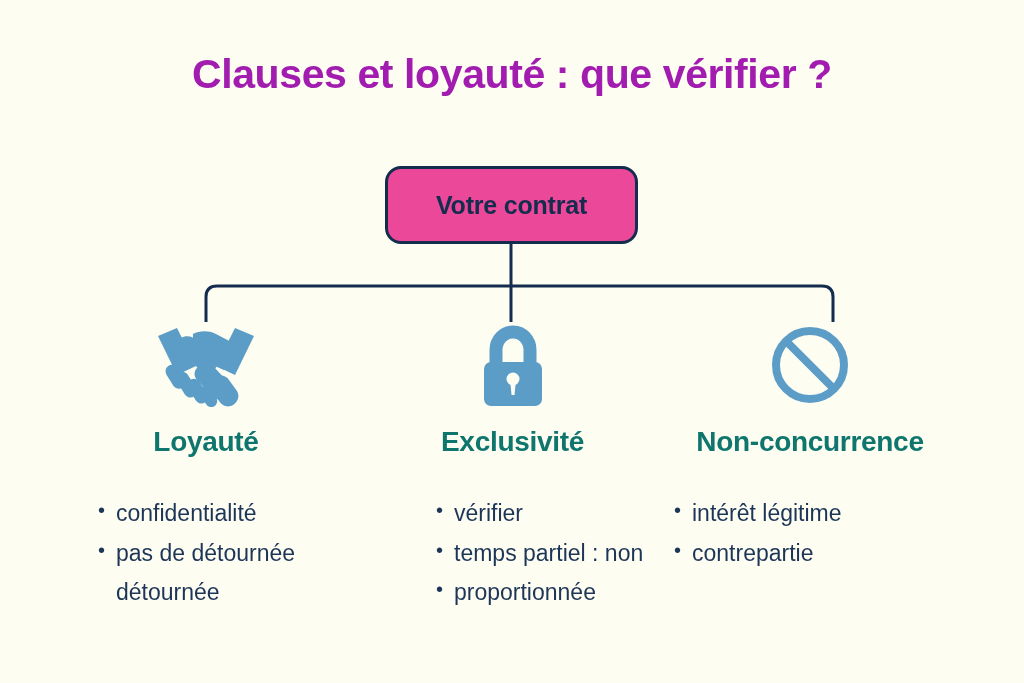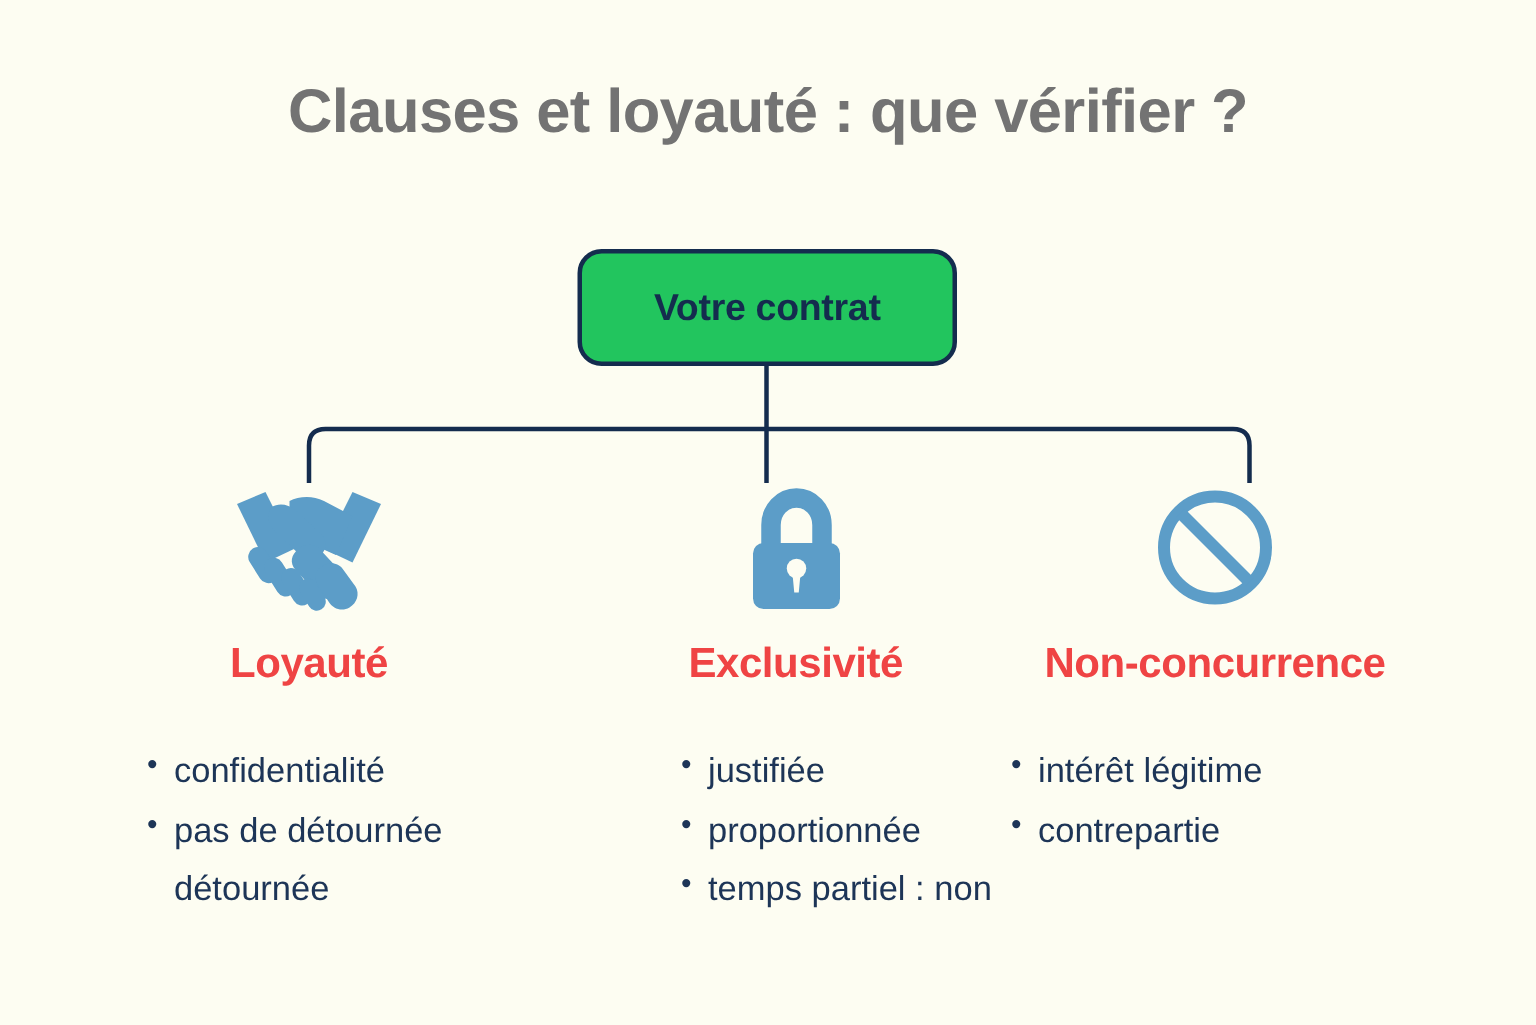--- a/index.html
+++ b/index.html
@@ -25,21 +25,21 @@
   
   .title {
     position: absolute;
     left: 0;
     top: 52px;
     width: 1024px;
     text-align: center;
     font-size: 41px;
     font-weight: bold;
     letter-spacing: -0.4px;
-    color: #737373;
+    color: #a21caf;
     line-height: 1.1;
   }
 
   
   .connectors {
     position: absolute;
     left: 0;
     top: 0;
     width: 1024px;
     height: 683px;
@@ -48,21 +48,21 @@
 
   
   .root-node {
     position: absolute;
     left: 385px;
     top: 166px;
     width: 253px;
     height: 78px;
     border: 3px solid #142c4e;
     border-radius: 16px;
-    background: #22c55e;
+    background: #ec4899;
     display: flex;
     align-items: center;
     justify-content: center;
     box-sizing: border-box;
   }
   .root-node-label {
     font-size: 25px;
     font-weight: bold;
     color: #142c4e;
     letter-spacing: -0.2px;
@@ -77,21 +77,21 @@
     height: 86px;
     display: flex;
     align-items: center;
     justify-content: center;
   }
   .branch-title {
     margin-top: 18px;
     text-align: center;
     font-size: 28px;
     font-weight: bold;
-    color: #ef4444;
+    color: #0f766e;
     letter-spacing: -0.3px;
     white-space: nowrap;
   }
   .bullet-list {
     margin: 36px 0 0 0;
     padding: 0;
     list-style: none;
     font-size: 23px;
     line-height: 1.72;
     color: #1d3557;
@@ -118,21 +118,21 @@
 
   
   #branch-loyaute {
     left: 56px;
     width: 300px;
   }
   #branch-loyaute .bullet-list {
     margin-left: 42px;
   }
   #branch-exclusivite {
-    left: 388px;
+    left: 370px;
     width: 285px;
   }
   #branch-exclusivite .bullet-list {
     margin-left: 66px;
   }
   #branch-non-concurrence {
     left: 660px;
     width: 300px;
   }
   #branch-non-concurrence .bullet-list {
@@ -198,23 +198,23 @@
         <path d="M29 44 V28 C29 18 36.5 10 46 10 C55.5 10 63 18 63 28 V44" fill="none" stroke="#5c9dc8" stroke-width="13" stroke-linecap="butt"></path>
 
         <rect x="17" y="40" width="58" height="44" rx="7" fill="#5c9dc8"></rect>
 
         <circle cx="46" cy="57" r="6.5" fill="#fdfdf2"></circle>
         <path d="M43 57 H49 L47.5 73 H44.5 Z" fill="#fdfdf2"></path>
       </svg>
     </div>
     <div class="branch-title">Exclusivité</div>
     <ul class="bullet-list">
-      <li>justifiée</li>
+      <li>vérifier</li>
+      <li>temps partiel : non</li>
       <li>proportionnée</li>
-      <li>temps partiel : non</li>
     </ul>
   </div>
 
   <div class="branch" id="branch-non-concurrence">
     <div class="branch-icon">
       <svg width="86" height="86" viewBox="0 0 86 86" aria-hidden="true">
         <circle cx="43" cy="43" r="34" fill="none" stroke="#5c9dc8" stroke-width="8"></circle>
         <line x1="20" y1="20" x2="66" y2="66" stroke="#5c9dc8" stroke-width="8"></line>
       </svg>
     </div>

